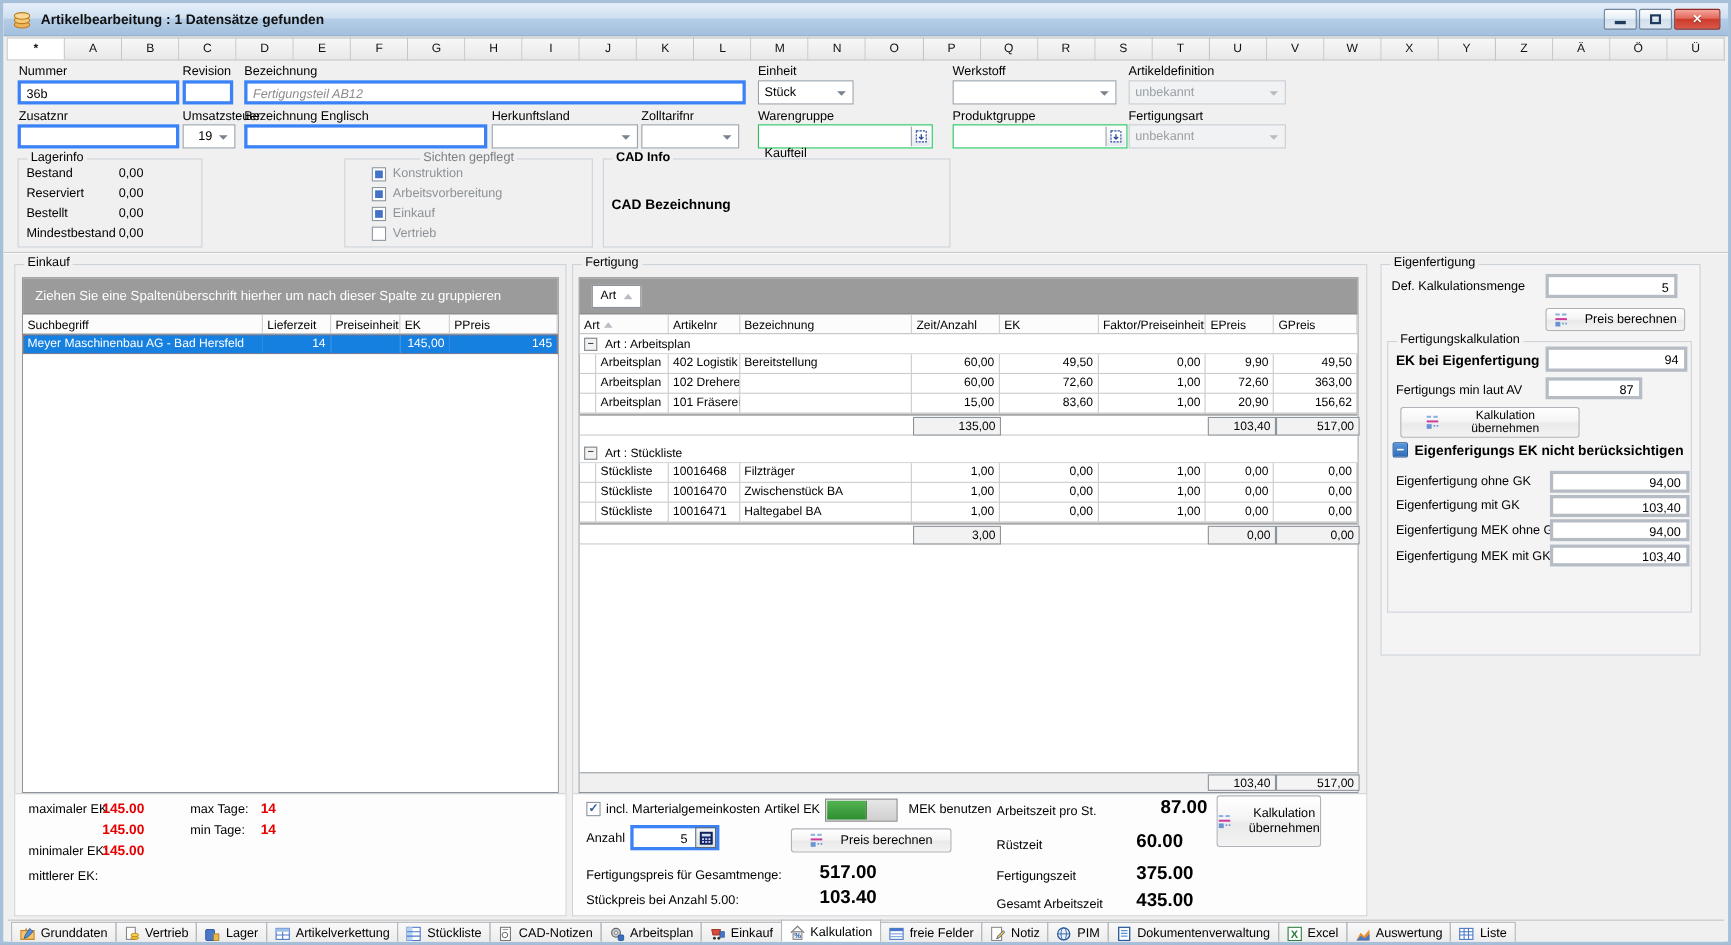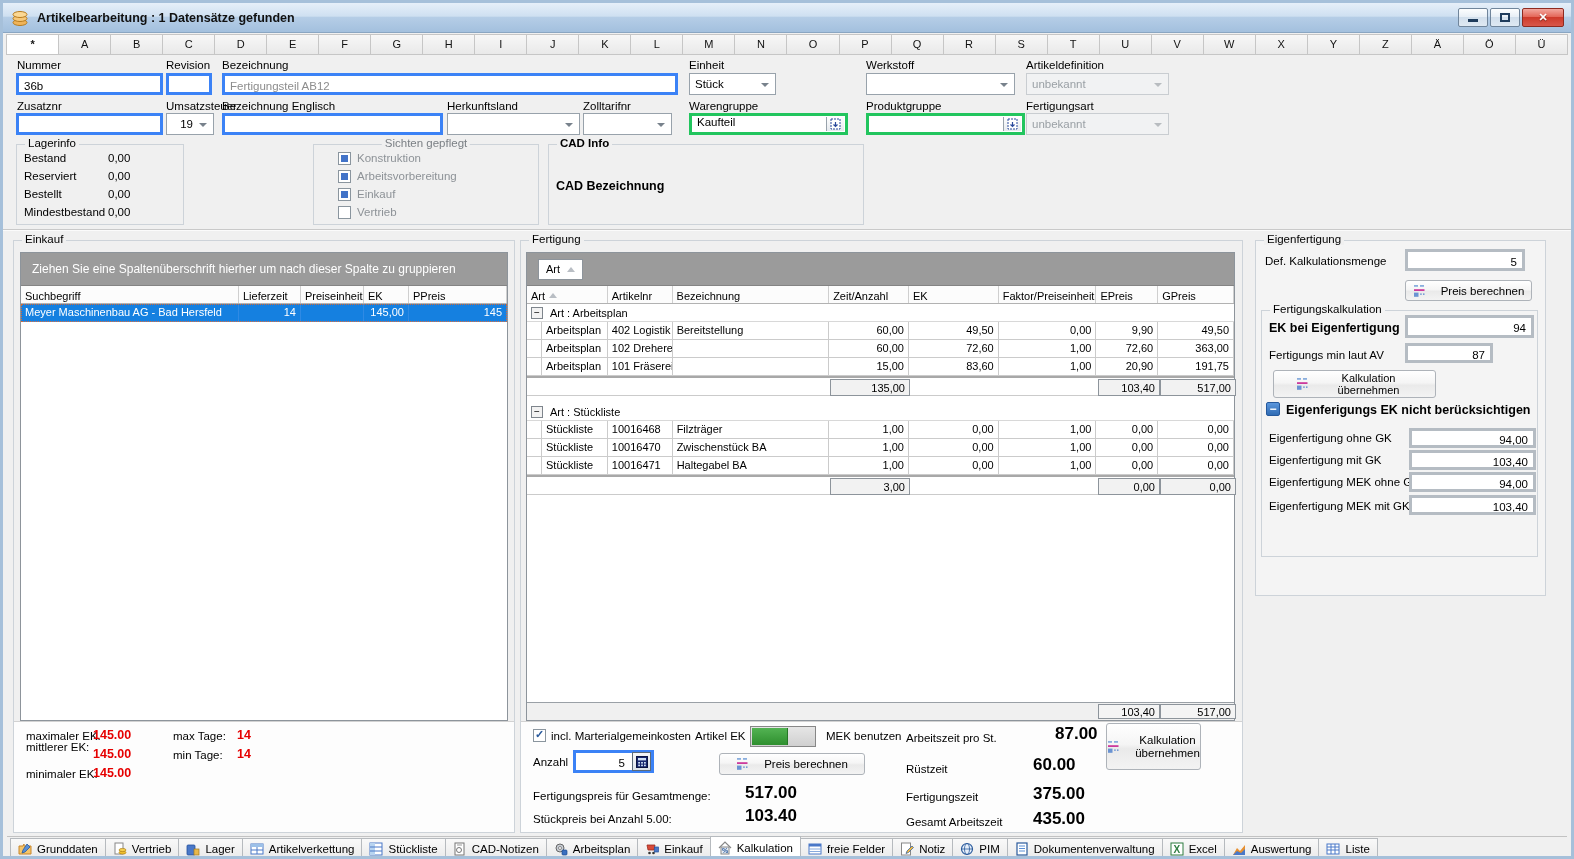--- a/index.html
+++ b/index.html
@@ -24,27 +24,27 @@
   .alpha-strip { position:absolute; left:3px; right:3px; top:31px; height:21px; display:flex; }
   .alpha-tab { flex:1 1 0; text-align:center; font-size:11px; line-height:19px; color:#111;
     background:linear-gradient(#f7f7f7,#e9e9e9); border:1px solid #c6c6c6; border-left:none; }
   .alpha-tab:first-child { border-left:1px solid #c6c6c6; background:#fff; font-weight:bold; }
   
   .lbl { position:absolute; font-size:11.5px; color:#000; white-space:nowrap; }
   .lbl.gray { color:#8d9297; }
   .lbl.b { font-weight:bold; }
   .tb { position:absolute; height:22px; background:#fff; border:3px solid #3b82f6; font-size:11.5px; padding:4px 5px 0; white-space:nowrap; overflow:hidden; }
   .tb.right { text-align:right; }
-  .tb.graytxt { color:#8d8d8d; }
+  .tb.graytxt { color:#8d8d8d;font-style:italic; }
   .tb.flat { border-color:#b5bcc3; }
   .sel { position:absolute; height:22px; background:#fff; border:1px solid #98a2ab; font-size:11.5px; padding:4px 18px 0 5px; white-space:nowrap; }
   .chev { position:absolute; right:6px; top:9px; width:0; height:0; border-left:4px solid transparent; border-right:4px solid transparent; border-top:4px solid #78828c; }
   .sel.dis { background:#f1f2f3; color:#9aa0a5; border-color:#c9cdd1; }
   .sel.dis .chev { border-top-color:#b8bcc0; }
-  .combo { position:absolute; height:22px; background:#fff; border:3px solid #22c55e; font-size:11.5px; padding:0 24px 0 5px; white-space:nowrap; }
+  .combo { position:absolute; height:22px; background:#fff; border:1px solid #22c55e; font-size:11.5px; padding:20px 24px 0 5px; white-space:nowrap; }
   .lkbtn { position:absolute; right:1px; top:1px; bottom:1px; width:18px;
     background:linear-gradient(#fff,#e6eaee); border-left:1px solid #98a2ab;
     display:flex; align-items:center; justify-content:center; }
   
   .gbox { position:absolute; border:1px solid #cdd3d9; }
   .gbox-t { position:absolute; top:-8px; left:8px; background:#f0f0f0; padding:0 3px; font-size:11.5px; color:#000; white-space:nowrap; }
   .gbox-t.center { left:50%; transform:translateX(-50%); color:#7a7f84; }
   .gbox-t.bold { font-weight:bold; }
   
   .cb { position:absolute; width:13px; height:13px; background:#fff; border:1px solid #8a959e; display:flex; align-items:center; justify-content:center; }
@@ -261,21 +261,21 @@
       <span class="dc eD num">145,00</span>
       <span class="dc eE num">145</span>
     </div>
     <div class="gfill"></div>
   </div>
 
   <span class="lbl" style="left:23px;top:727px">maximaler EK.</span>
   <span class="redv" style="left:90px;top:725px">145.00</span>
   <span class="lbl" style="left:170px;top:727px">max Tage:</span>
   <span class="redv" style="left:234px;top:725px">14</span>
-  <span class="lbl" style="left:23px;top:738px">mittlerer EK:</span>
+  <span class="lbl" style="left:23px;top:788px">mittlerer EK:</span>
   <span class="redv" style="left:90px;top:744px">145.00</span>
   <span class="lbl" style="left:170px;top:746px">min Tage:</span>
   <span class="redv" style="left:234px;top:744px">14</span>
   <span class="lbl" style="left:23px;top:765px">minimaler EK:</span>
   <span class="redv" style="left:90px;top:763px">145.00</span>
 
   <div class="gbox" style="left:517px;top:237px;width:723px;height:593px">
     <span class="gbox-t">Fertigung</span>
   </div>
   <div class="whitepanel" style="left:518px;top:718px;width:721px;height:111px"></div>
@@ -329,21 +329,21 @@
     </div>
     <div class="gr">
       <span class="dc fA"></span>
         <span class="dc fB">Arbeitsplan</span>
         <span class="dc fC">101 Fräserei</span>
         <span class="dc fD"></span>
         <span class="dc fE num">15,00</span>
         <span class="dc fF num">83,60</span>
         <span class="dc fG num">1,00</span>
         <span class="dc fH num">20,90</span>
-        <span class="dc fI num">191,75</span>
+        <span class="dc fI num">156,62</span>
     </div>
     <div class="sumrow">
       <span class="sumcell" style="left:303px;width:80px">135,00</span>
       <span class="sumcell" style="left:571px;width:62px">103,40</span>
       <span class="sumcell" style="left:633px;width:76px">517,00</span>
     </div>
     <div class="gapline"></div>
 
     <div class="grouphead">
       <span class="expbox">−</span>

